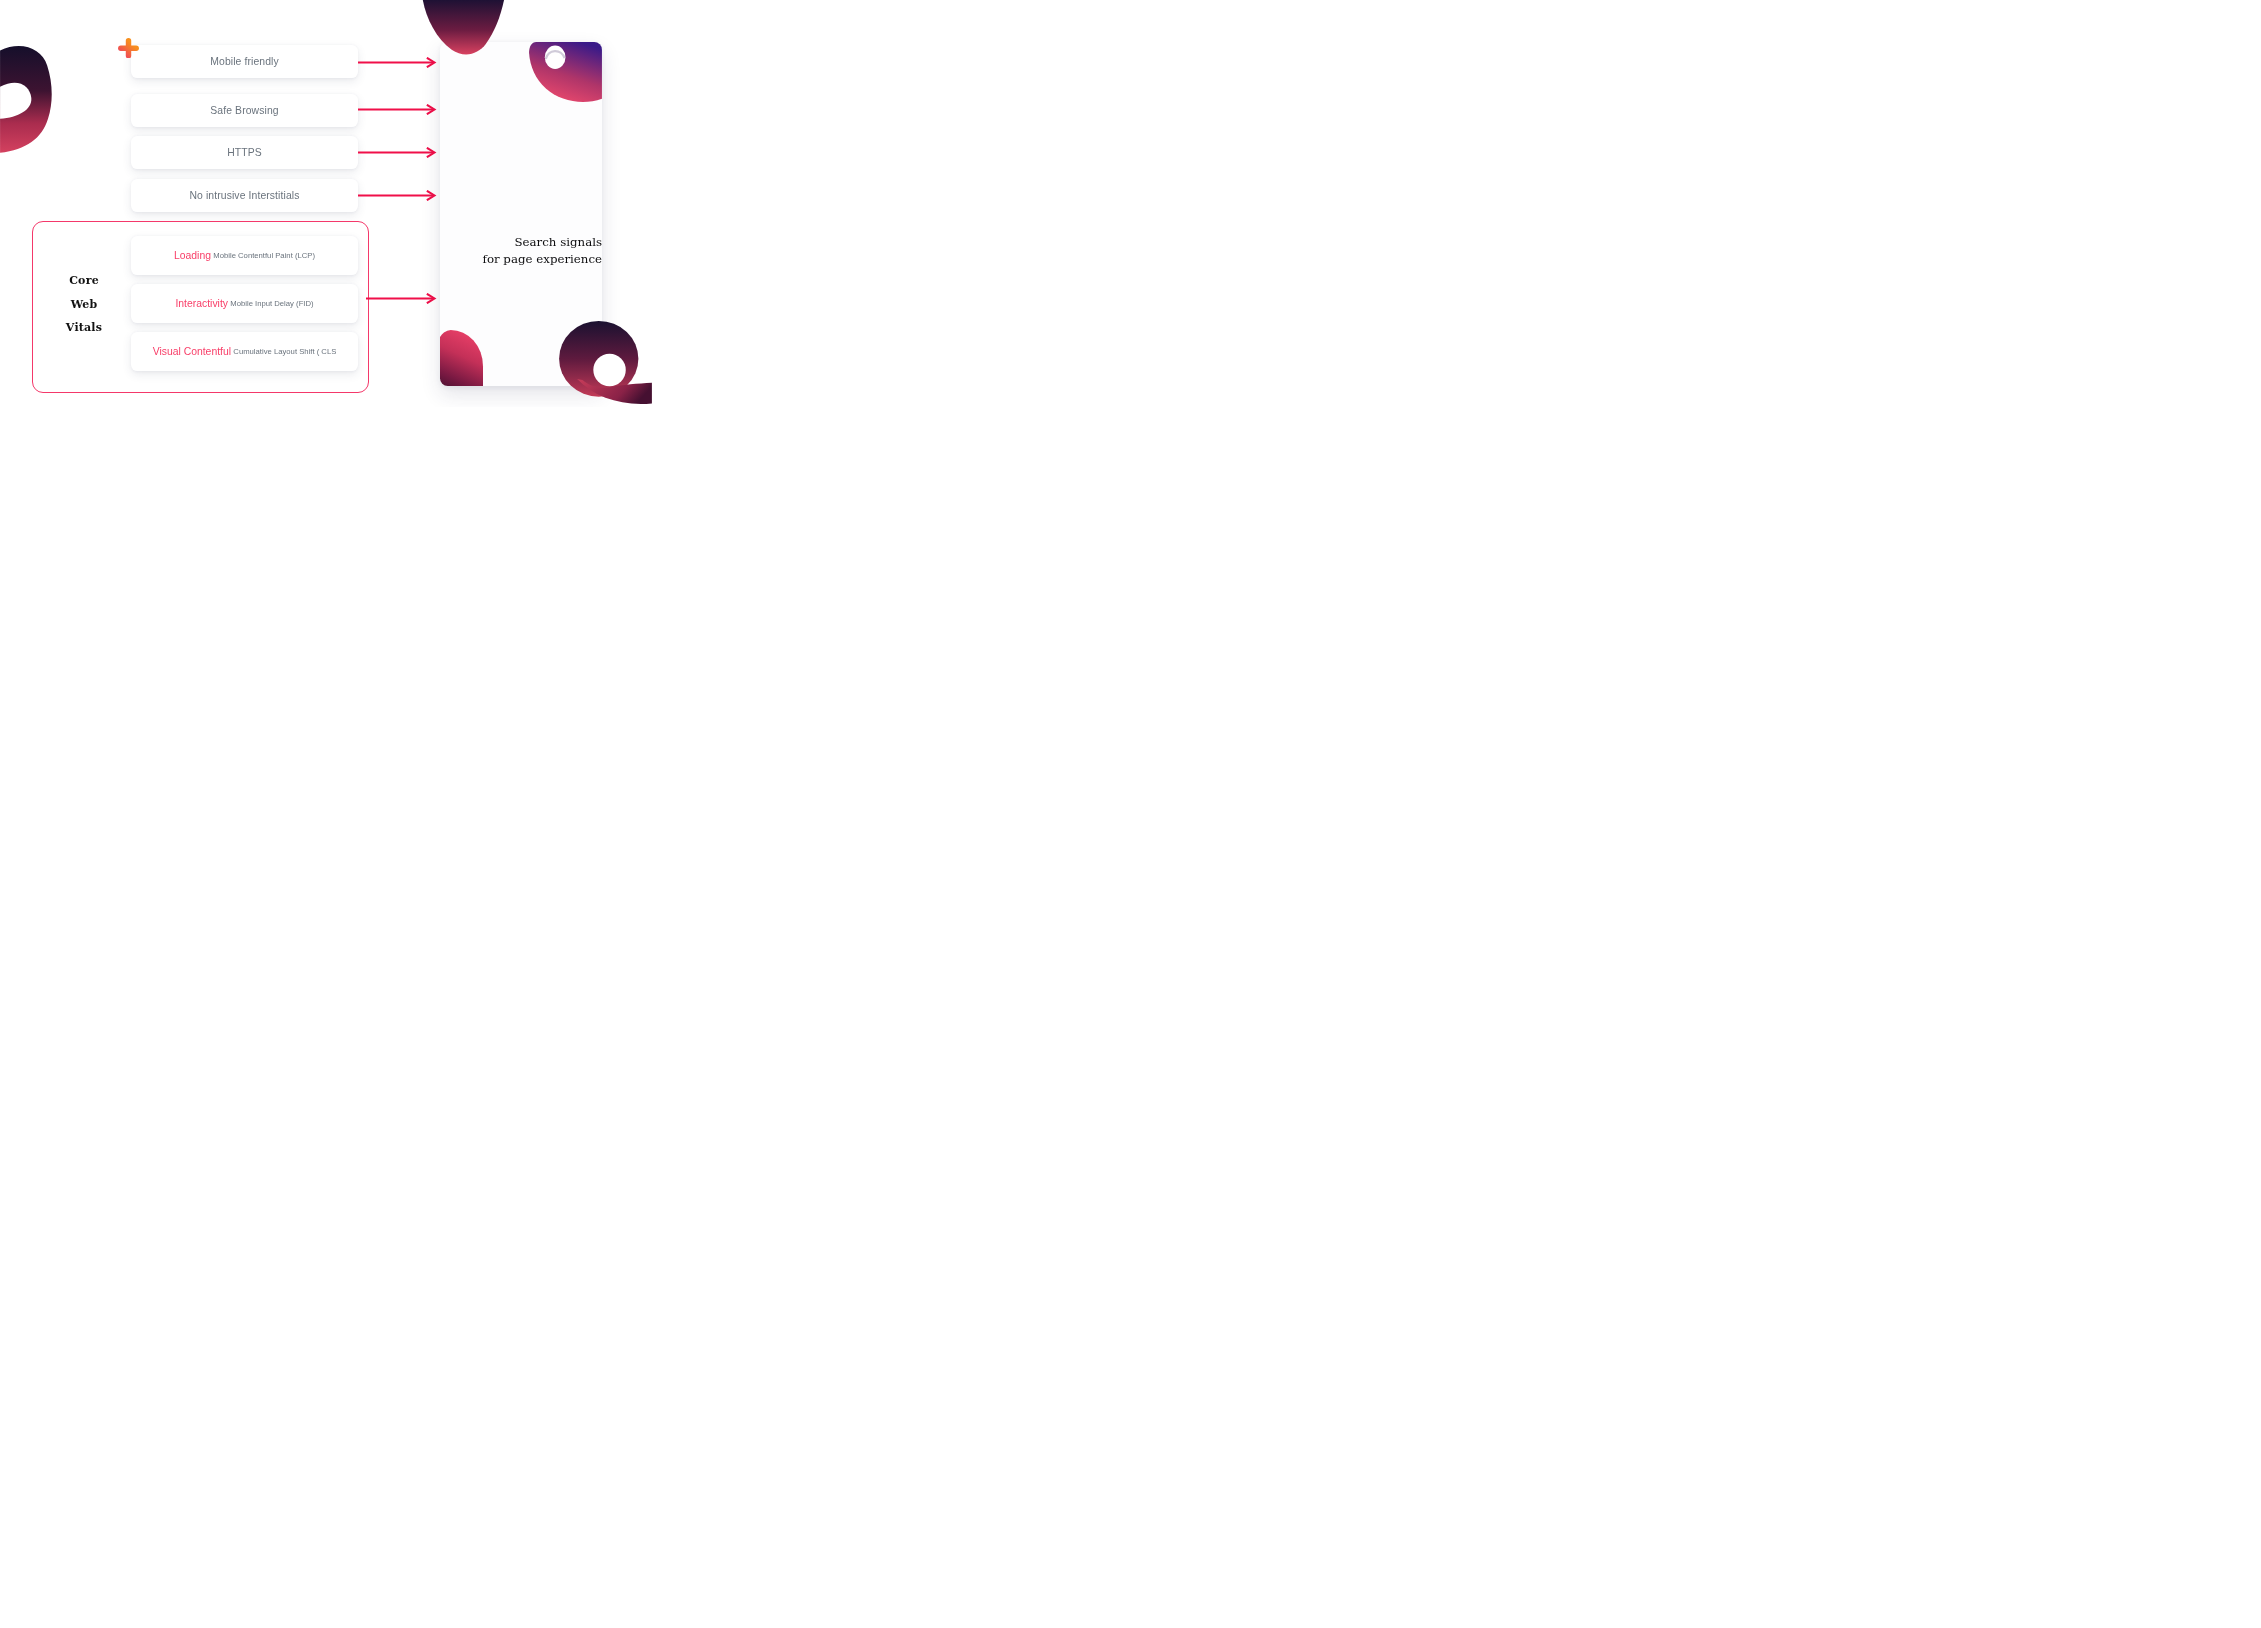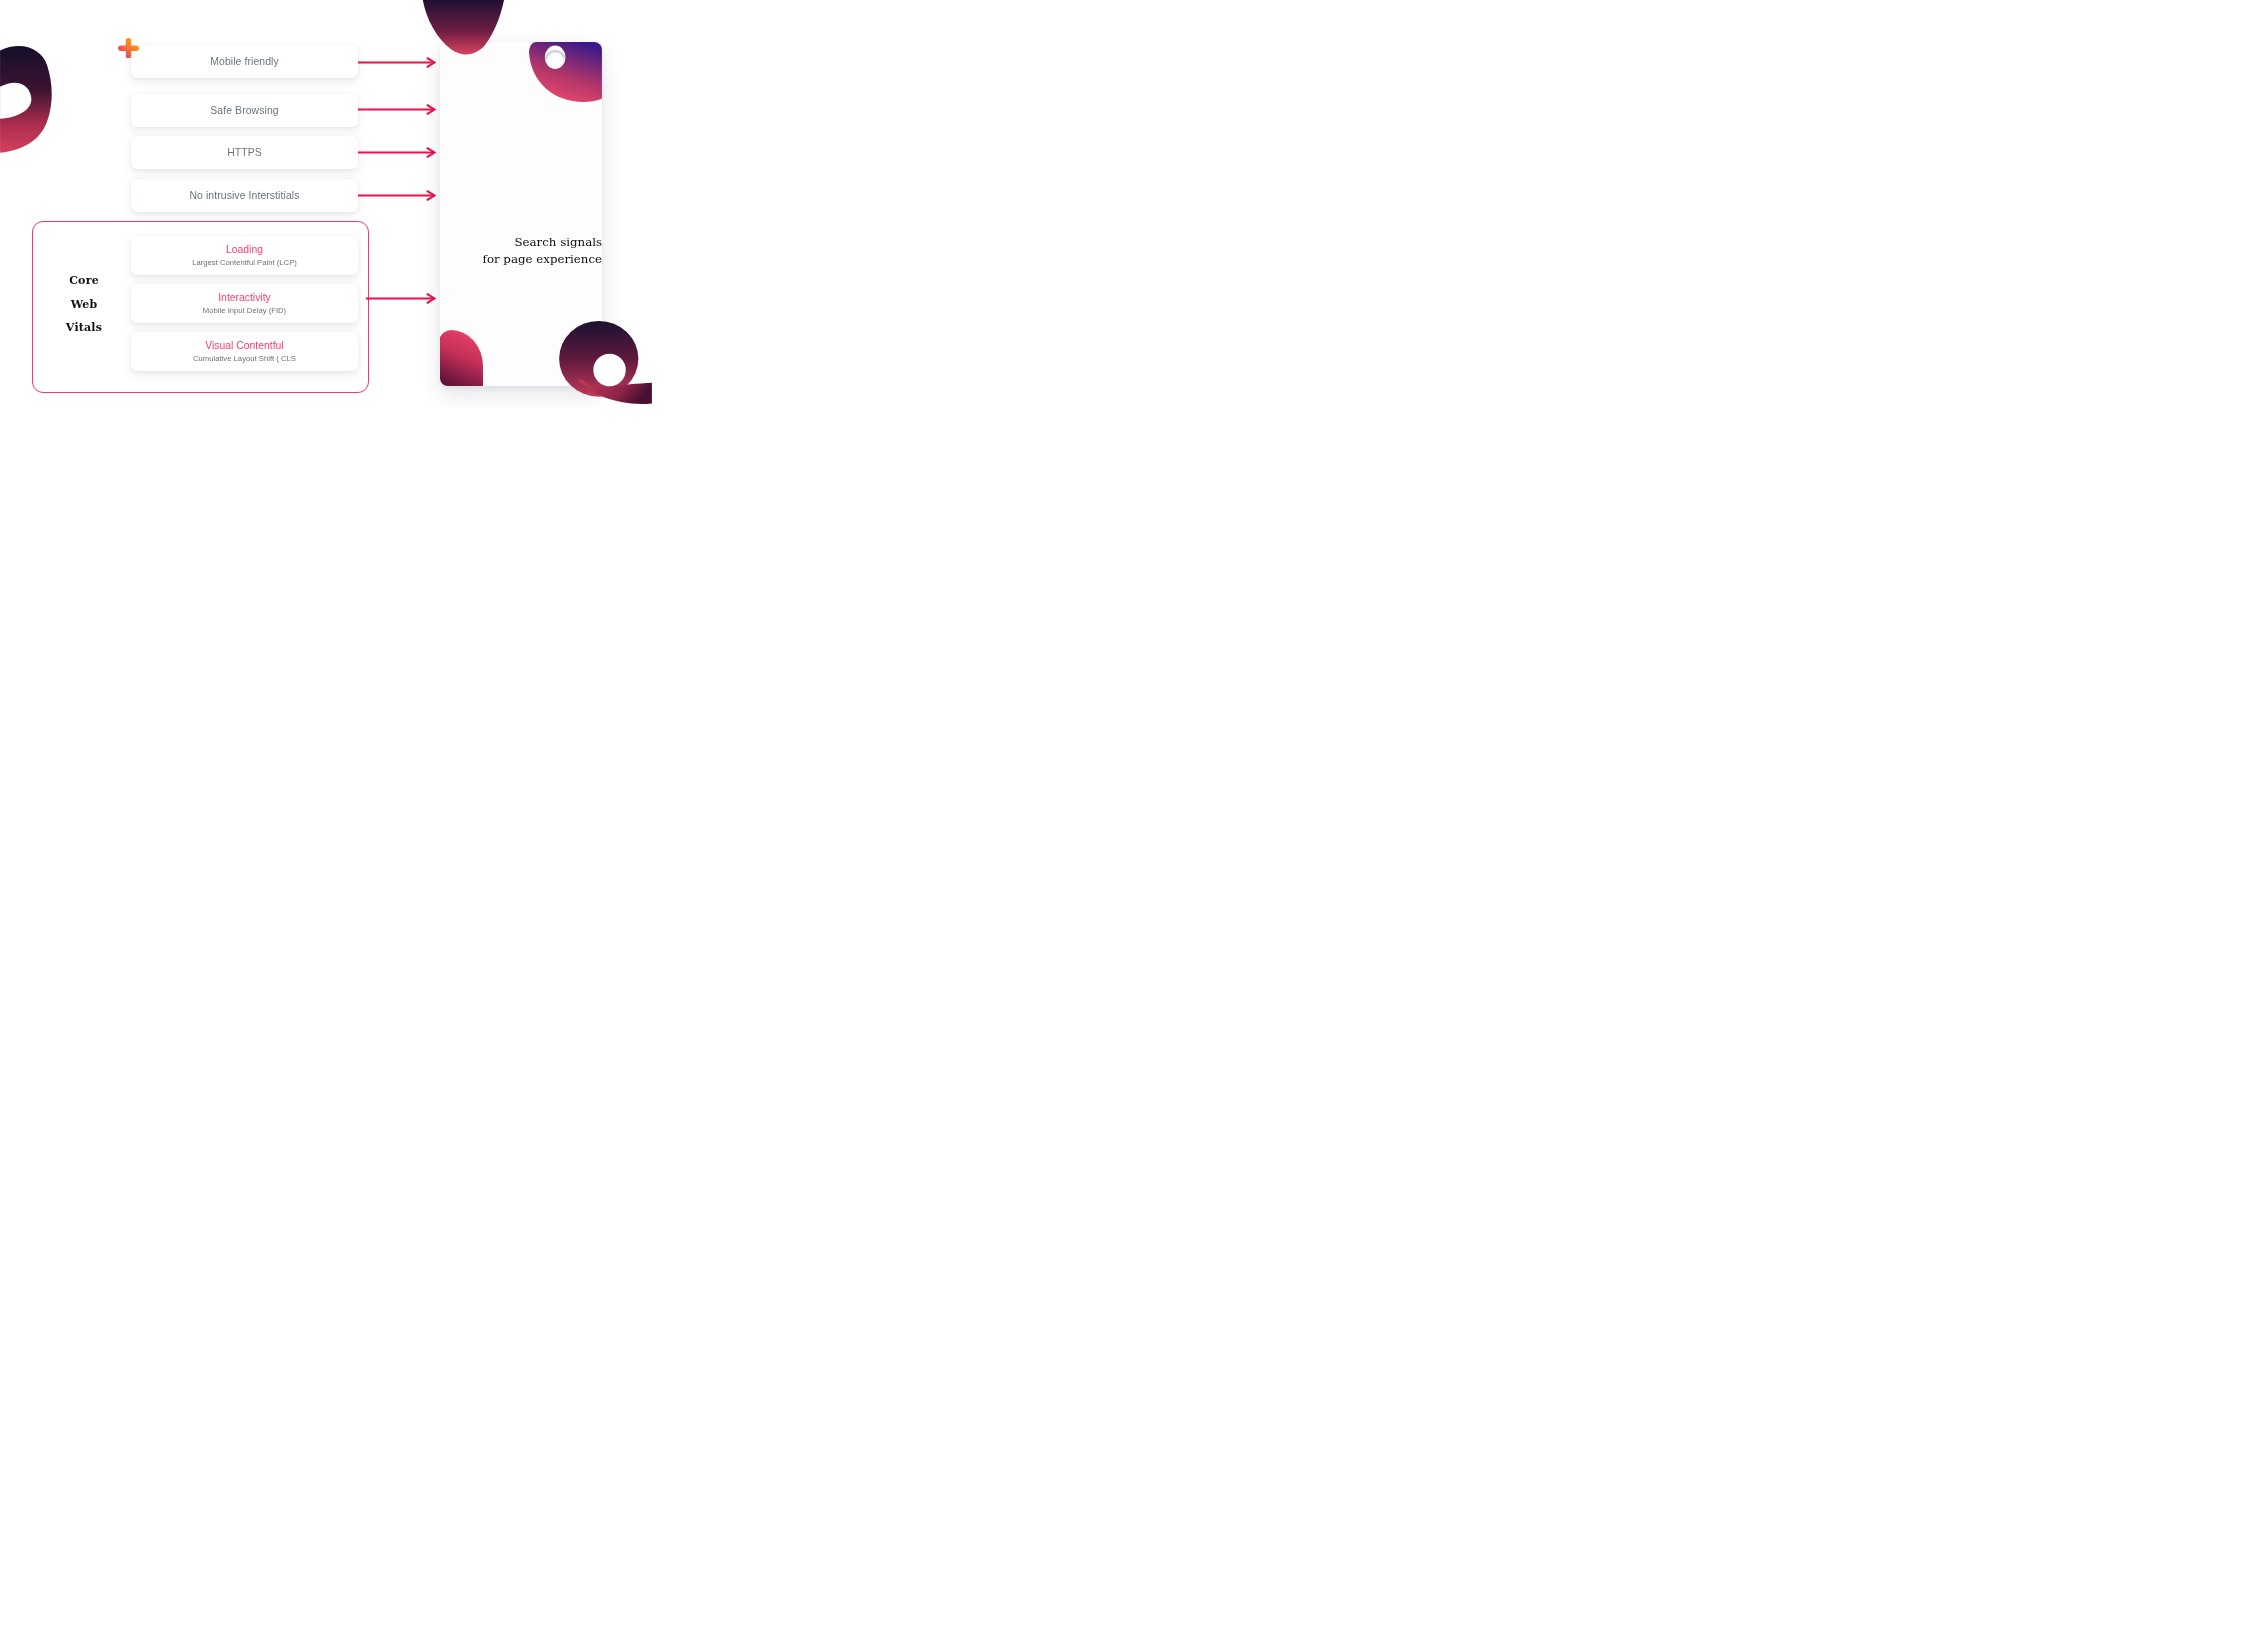--- a/index.html
+++ b/index.html
@@ -20,21 +20,21 @@
     border:1.4px solid #f4386a;border-radius:11px;background:transparent;
   }
   .cwv-label{
     position:absolute;left:36px;top:269px;width:96px;text-align:center;
     font-family:"DejaVu Serif","Liberation Serif",serif;font-weight:600;
     font-size:11px;line-height:23.5px;color:#121212;white-space:pre-line;letter-spacing:0.2px;
   }
   .vitalbox{
     position:absolute;left:131px;width:227px;height:39px;background:#ffffff;
     border-radius:6.3px;box-shadow:0 3.6px 10px rgba(50,55,90,.10),0 0.9px 2.7px rgba(50,55,90,.05);
-    display:flex;flex-direction:column;align-items:center;justify-content:center;gap:2.3px;
+    display:flex;flex-direction:row;align-items:center;justify-content:center;gap:2.3px;
   }
   .vitalbox .vtitle{font-size:10.4px;font-weight:500;color:#f83e68;}
   .vitalbox .vsub{font-size:7.7px;font-weight:400;color:#6a737d;}
   
   .arrow{position:absolute;}
   
   .card{
     position:absolute;left:440px;top:42px;width:162px;height:344px;background:#fdfdfe;
     border-radius:7.7px;box-shadow:0 8.1px 20.4px rgba(40,45,80,.12),0 1.8px 5.4px rgba(40,45,80,.06);
     overflow:hidden;z-index:2;
@@ -106,21 +106,21 @@
     <span>No intrusive Interstitials</span>
   </div>
 
   <div class="cwv"></div>
   <div class="cwv-label">Core
 Web
 Vitals</div>
 
   <div class="vitalbox" style="top:236px">
     <span class="vtitle">Loading</span>
-    <span class="vsub">Largest Contentful Paint (LCP)</span>
+    <span class="vsub">Mobile Contentful Paint (LCP)</span>
   </div>
   <div class="vitalbox" style="top:284px">
     <span class="vtitle">Interactivity</span>
     <span class="vsub">Mobile Input Delay (FID)</span>
   </div>
   <div class="vitalbox" style="top:332px">
     <span class="vtitle">Visual Contentful</span>
     <span class="vsub">Cumulative Layout Shift ( CLS</span>
   </div>
 

